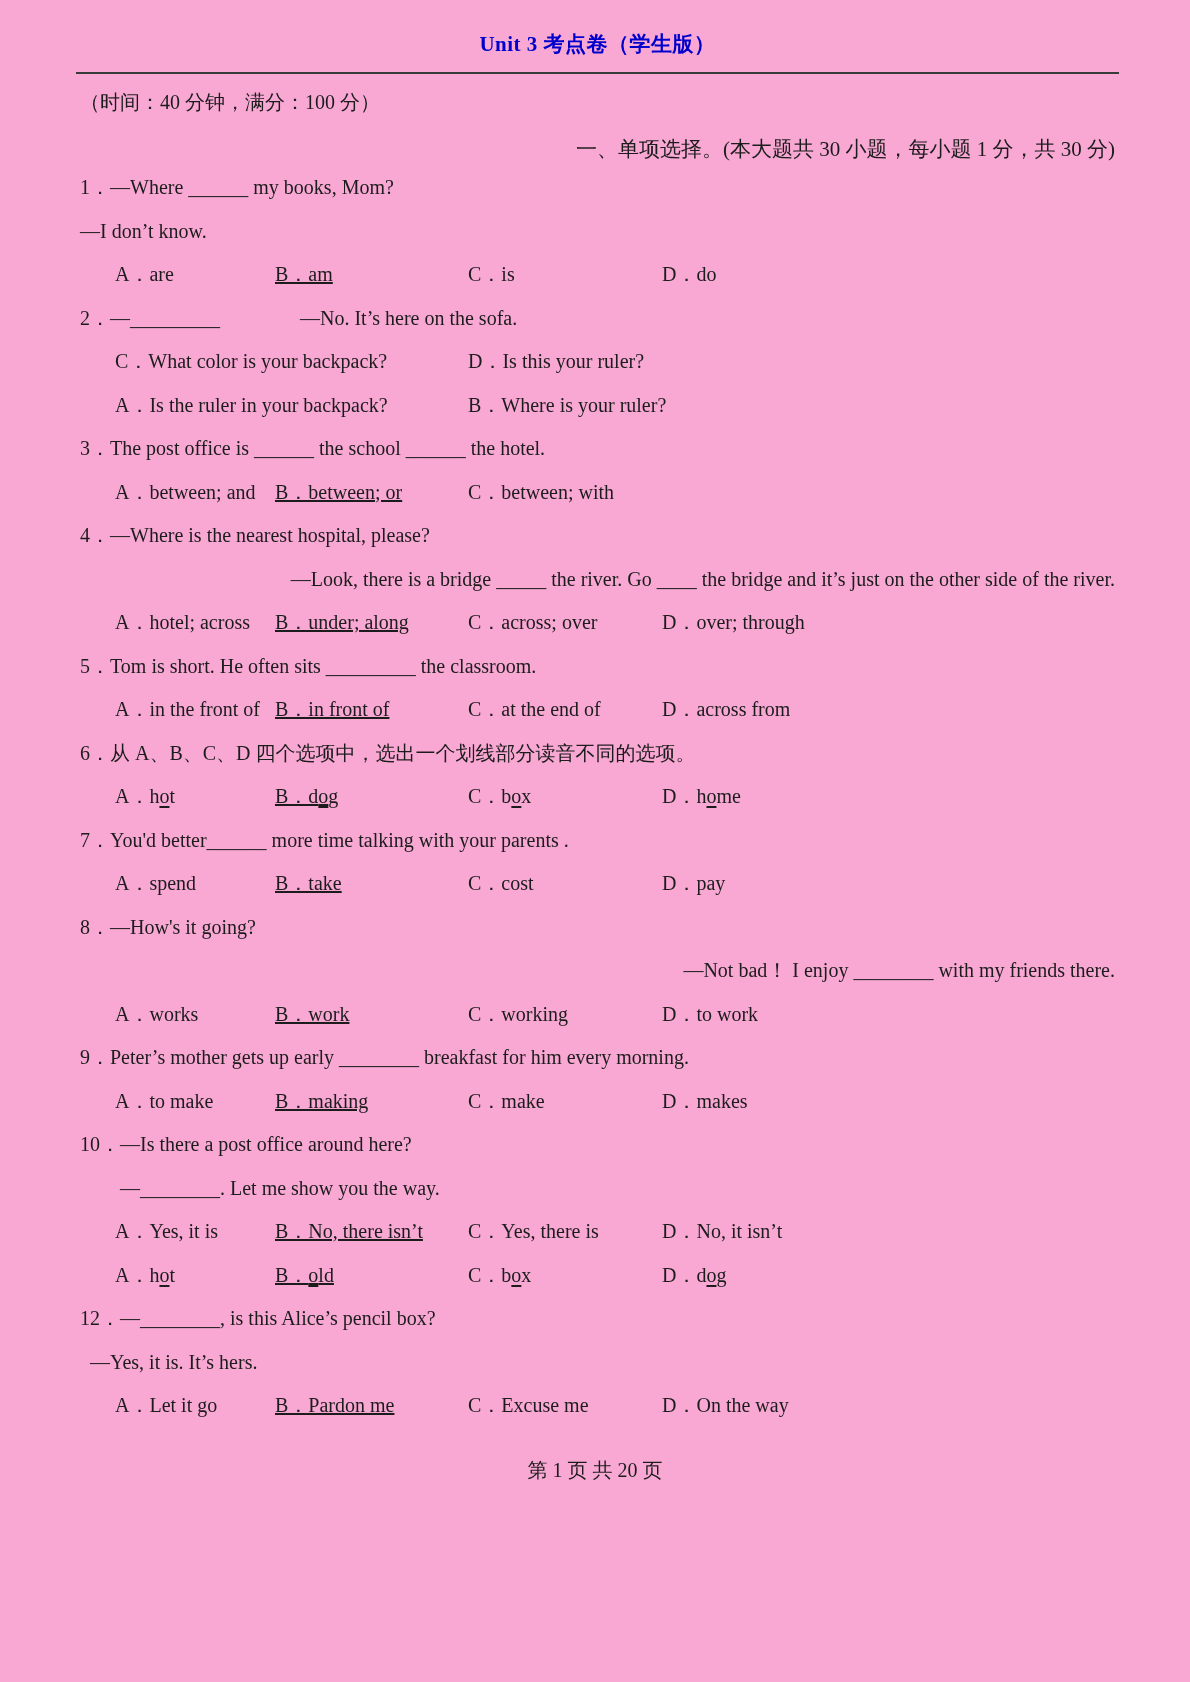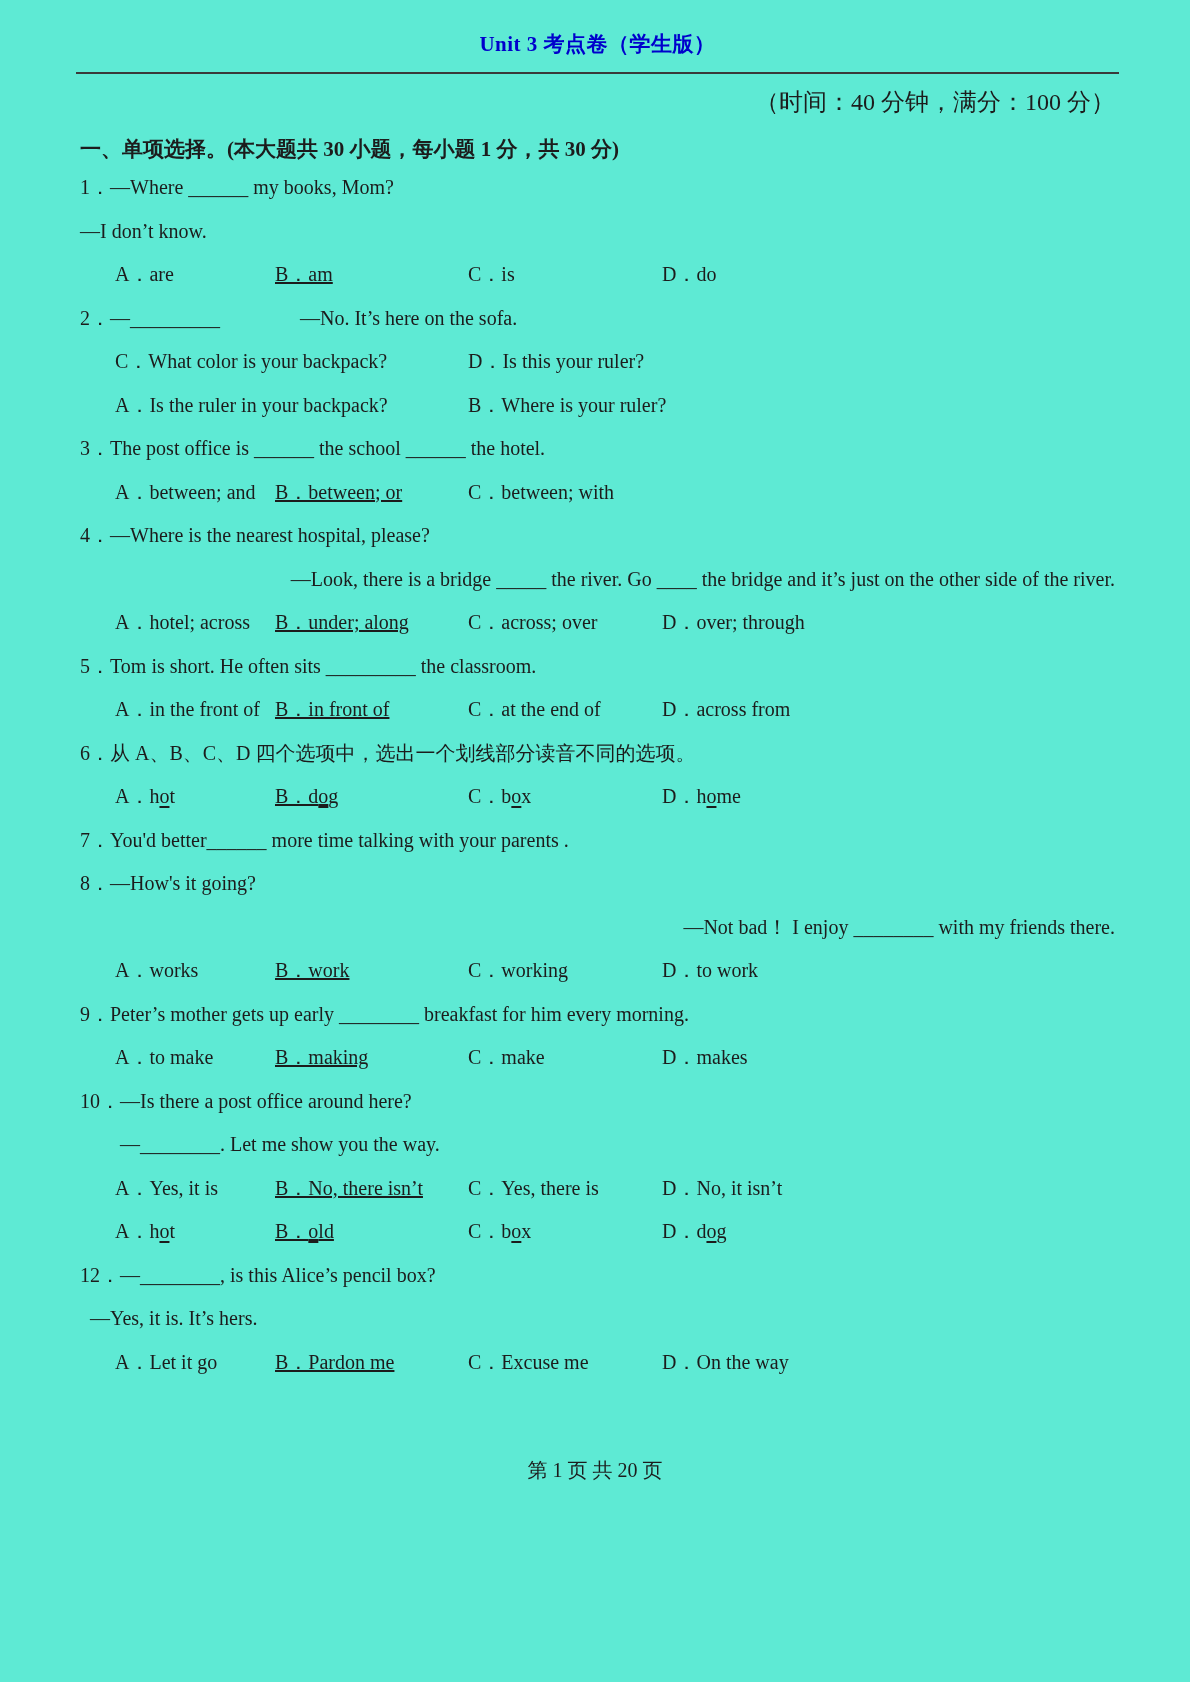--- a/index.html
+++ b/index.html
@@ -6,49 +6,50 @@
   html, body { margin: 0; padding: 0; background: #ffffff; }
   body {
     width: 1190px; height: 1682px;
     font-family: "Liberation Serif", "DejaVu Serif", serif;
     color: #1c1c1c;
   }
   .page {
     position: relative;
     width: 1190px; height: 1682px;
     padding: 28px 75px 0 80px;
-    background: #5eead4;
+    background: #f9a8d4;
     overflow: hidden;
   }
   .title {
     margin: 0;
     text-align: center;
     color: #0000cc;
     font-size: 21px;
     font-weight: bold;
     line-height: 32px;
     letter-spacing: 0.5px;
   }
   .rule {
     border: none;
     border-top: 2px solid #3a3a3a;
     margin: 12px -4px 0 -4px;
     height: 0;
   }
   .subtitle {
     margin: 13px 0 0;
-    text-align: right;
-    font-size: 24px;
+    text-align: left;
+    font-size: 20px;
     line-height: 30px;
   }
   .heading {
     margin: 15px 0 0;
     font-size: 21px;
-    font-weight: bold;
+    font-weight: normal;
     line-height: 34px;
+    text-align: right;
   }
   .question { margin: 0; }
   .qline {
     margin: 0;
     font-size: 20px;
     line-height: 43.5px;
     white-space: pre;
   }
   .ind-1 { padding-left: 10px; }
   .ind-2 { padding-left: 22px; text-align: right; }
@@ -143,20 +144,26 @@
     <div class="opts opts-4">
       <span class="opt">A．h<u>o</u>t</span>
       <span class="opt">B．d<u>o</u>g</span>
       <span class="opt">C．b<u>o</u>x</span>
       <span class="opt">D．h<u>o</u>me</span>
     </div>
   </section>
 
   <section class="question">
     <p class="qline">7．You'd better______ more time talking with your parents .</p>
+    <div class="opts opts-4">
+      <span class="opt">A．spend</span>
+      <span class="opt">B．take</span>
+      <span class="opt">C．cost</span>
+      <span class="opt">D．pay</span>
+    </div>
   </section>
 
   <section class="question">
     <p class="qline">8．—How's it going?</p>
     <p class="qline ind-2">—Not bad！ I enjoy ________ with my friends there.</p>
     <div class="opts opts-4">
       <span class="opt">A．works</span>
       <span class="opt">B．work</span>
       <span class="opt">C．working</span>
       <span class="opt">D．to work</span>

